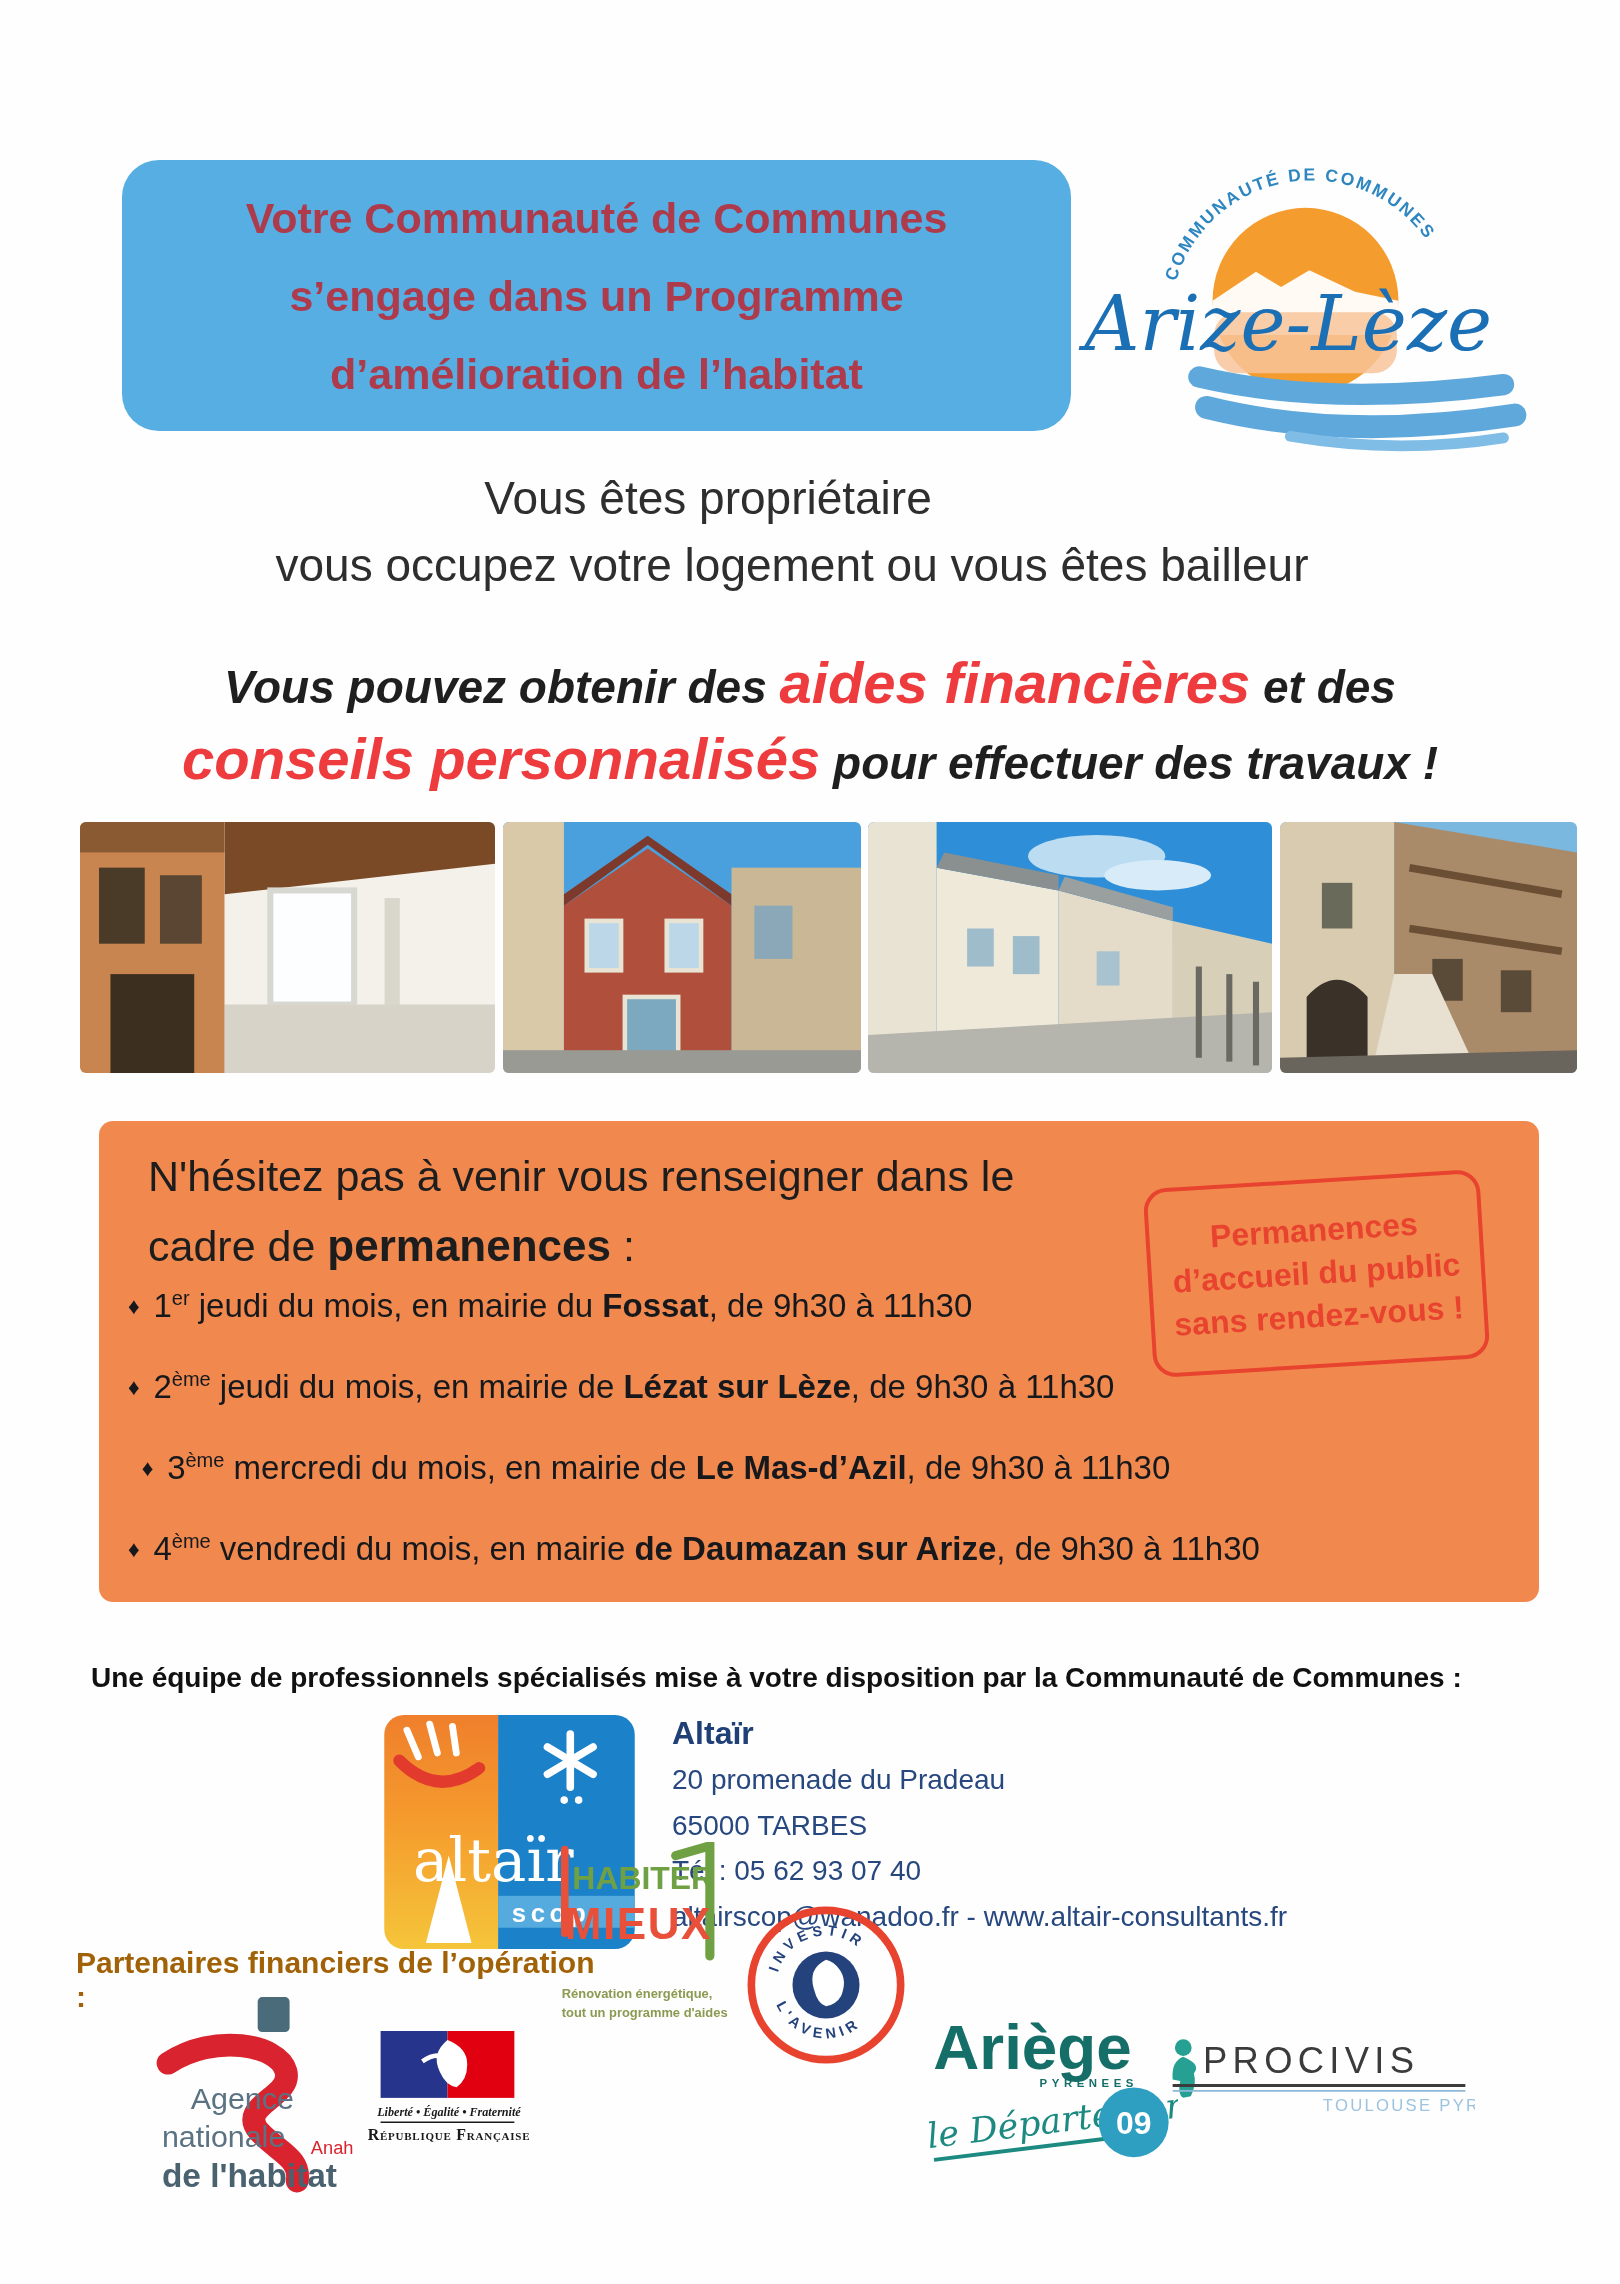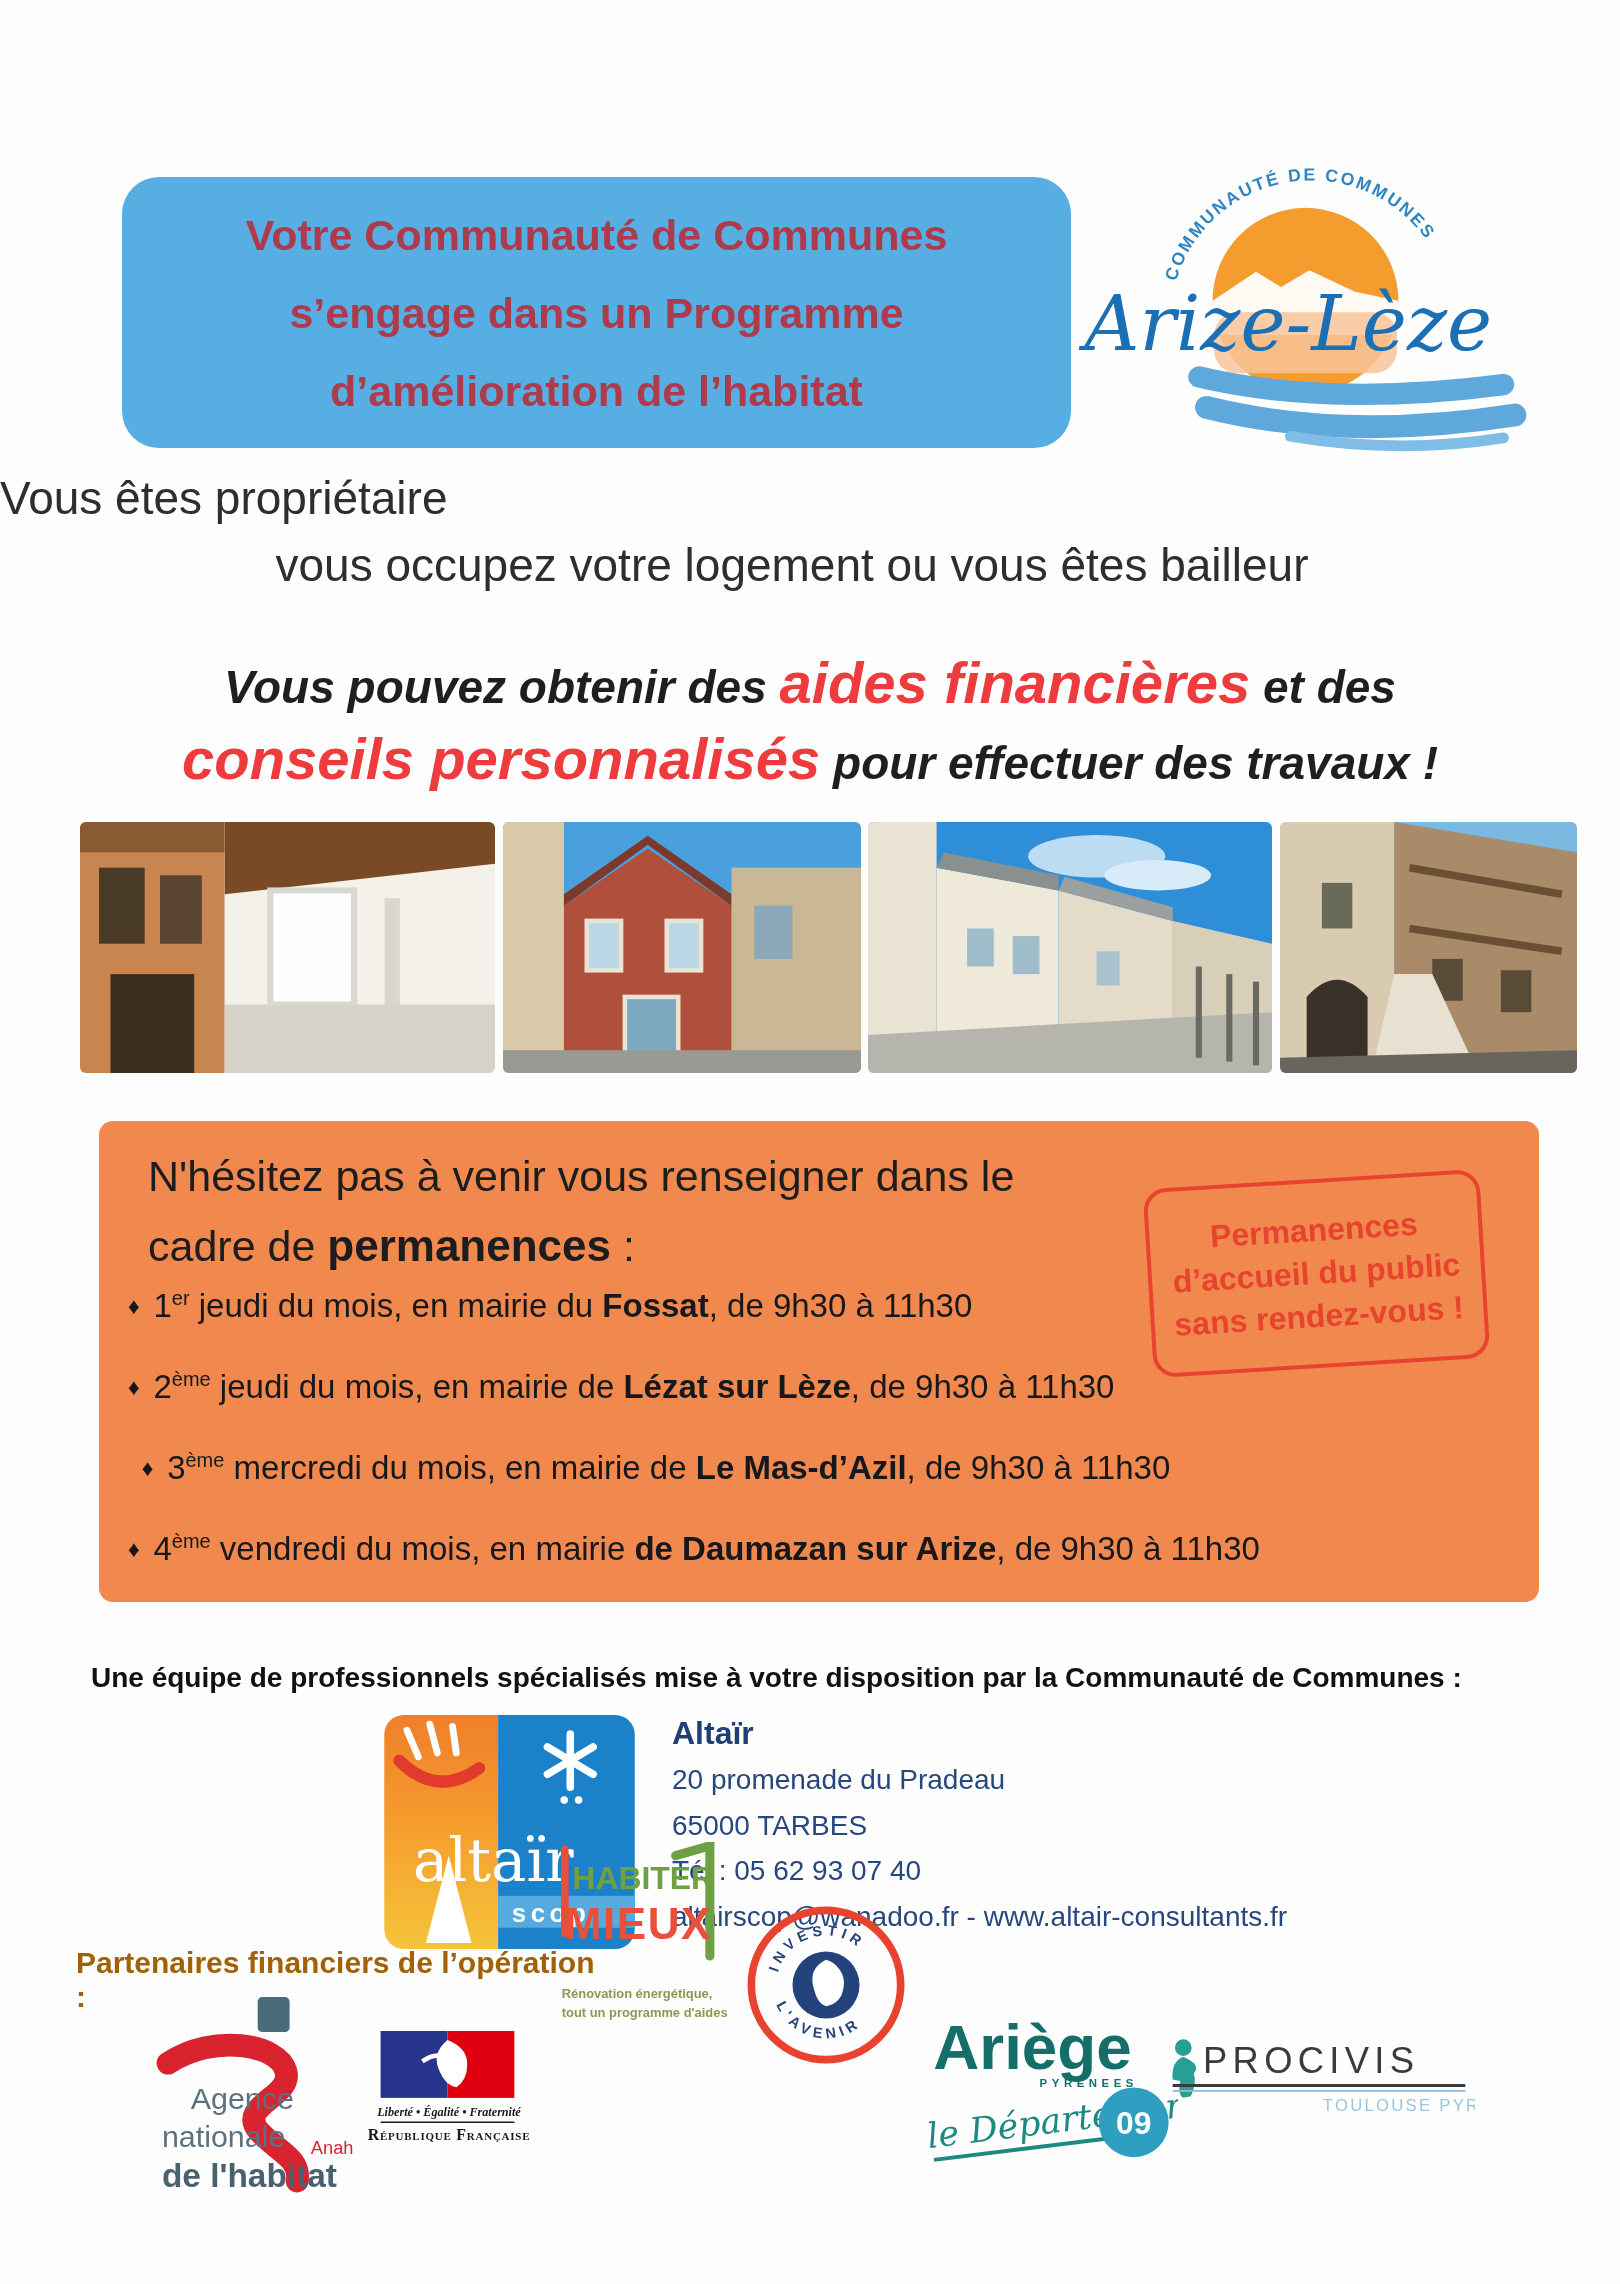--- a/index.html
+++ b/index.html
@@ -1,28 +1,28 @@
 <!DOCTYPE html>
 <html style="font-size:12px"><head>
 <meta charset="utf-8">
 <style>
   html,body{margin:0;padding:0;background:#e8e8e8;}
   .page{position:relative;width:1620px;height:2284px;background:#fefefe;margin:0 auto;
         font-family:"Liberation Sans", sans-serif;overflow:hidden;}
   .abs{position:absolute;}
 
   
-  .blue-box{left:122px;top:177px;width:949px;height:271px;background:#57aee2;border-radius:37px;
+  .blue-box{left:122px;top:160px;width:949px;height:271px;background:#57aee2;border-radius:37px;
             display:flex;flex-direction:column;justify-content:center;text-align:center;}
   .blue-box .tl{color:#ae3b4b;font-weight:bold;font-size:43px;line-height:78px;letter-spacing:0px;}
 
   .cc-logo{left:1077px;top:156px;width:457px;height:301px;}
 
   
-  .intro1{left:0;top:471px;width:1416px;text-align:left;font-size:46px;color:#2e2e2e;font-weight:400;}
+  .intro1{left:0;top:471px;width:1416px;text-align:center;font-size:46px;color:#2e2e2e;font-weight:400;}
   .intro2{left:0;top:538px;width:1584px;text-align:center;font-size:46px;color:#2e2e2e;font-weight:400;}
 
   .offer{left:0;width:1620px;text-align:center;color:#1f1f1f;font-weight:bold;font-size:46px;font-style:italic;}
   .offer .red{color:#ee3b3e;font-size:58px;font-weight:bold;}
   .offer1{top:649px;}
   .offer2{top:725px;}
 
   
   .photos{left:80px;top:822px;width:1481px;height:251px;display:flex;gap:7.6px;}
   .photos .ph{height:251px;border-radius:6px;overflow:hidden;flex:none;}

